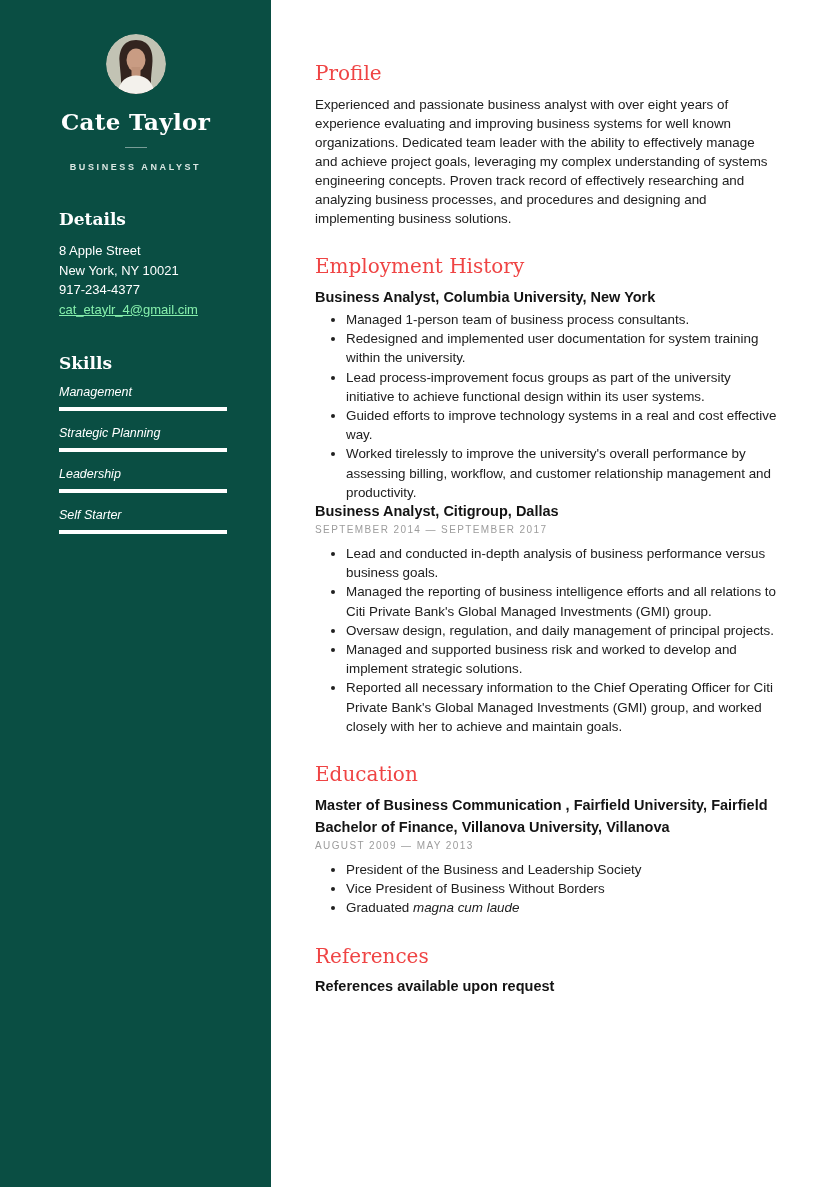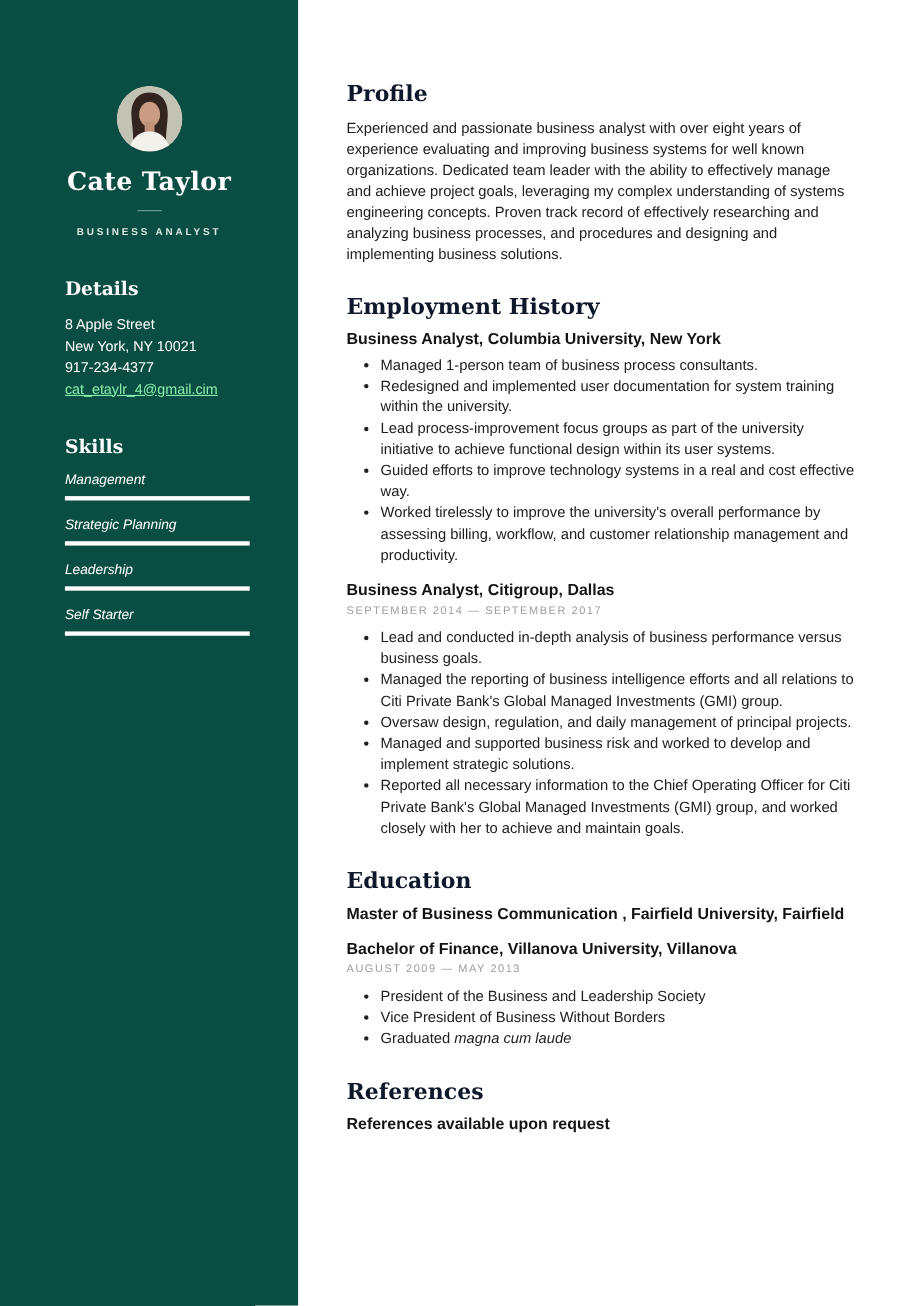--- a/index.html
+++ b/index.html
@@ -15,21 +15,21 @@
     width: 840px;
     min-height: 1187px;
     background: #ffffff;
   }
   
   .sidebar {
     width: 271px;
     flex-shrink: 0;
     background: #0a4e43;
     color: #ffffff;
-    padding-top: 78px;
+    padding-top: 34px;
     box-sizing: border-box;
   }
   .sidebar-header { text-align: center; }
   .avatar-wrap {
     width: 60px; height: 60px;
     margin: 0 auto;
     border-radius: 50%;
     overflow: hidden;
   }
   .avatar-wrap svg { display: block; width: 60px; height: 60px; }
@@ -87,34 +87,34 @@
   }
   
   .main {
     flex: 1;
     box-sizing: border-box;
     padding: 61px 60px 40px 44px;
   }
   .section-heading {
     font-family: "DejaVu Serif", "Liberation Serif", serif;
     font-size: 20px;
-    font-weight: bold;
-    color: #0f172a;
-    margin: 12px 0 10px 0;
+    font-weight: normal;
+    color: #ef4444;
+    margin: 0 0 10px 0;
     line-height: 24px;
   }
   .section { margin-top: 26px; }
   .section:first-child { margin-top: 0; }
   .profile-text {
     font-size: 13.4px;
     line-height: 19px;
     margin: 0;
     color: #202020;
   }
-  .entry { margin-top: 14px; }
+  .entry { }
   .entry:first-of-type { margin-top: 0; }
   .entry-title {
     font-size: 14.5px;
     font-weight: bold;
     color: #141414;
     margin: 0 0 4px 0;
     line-height: 18px;
   }
   .entry-dates {
     font-size: 10px;

